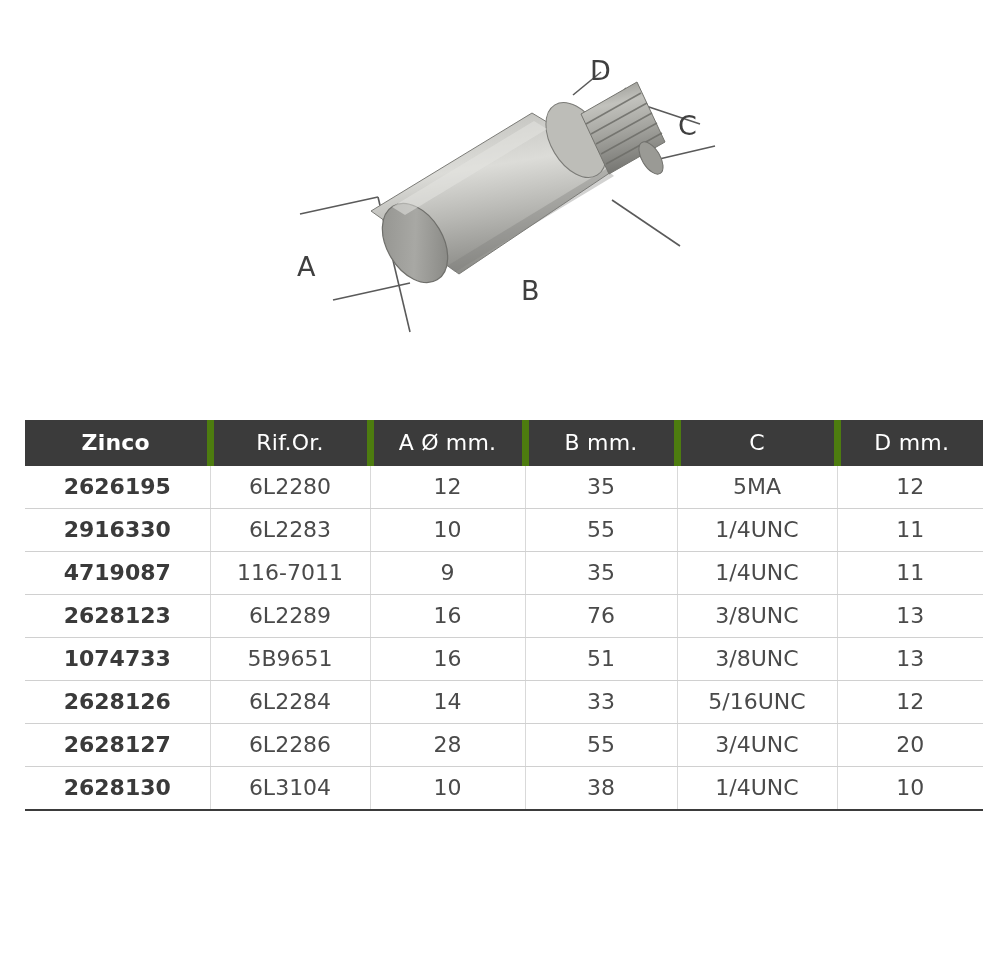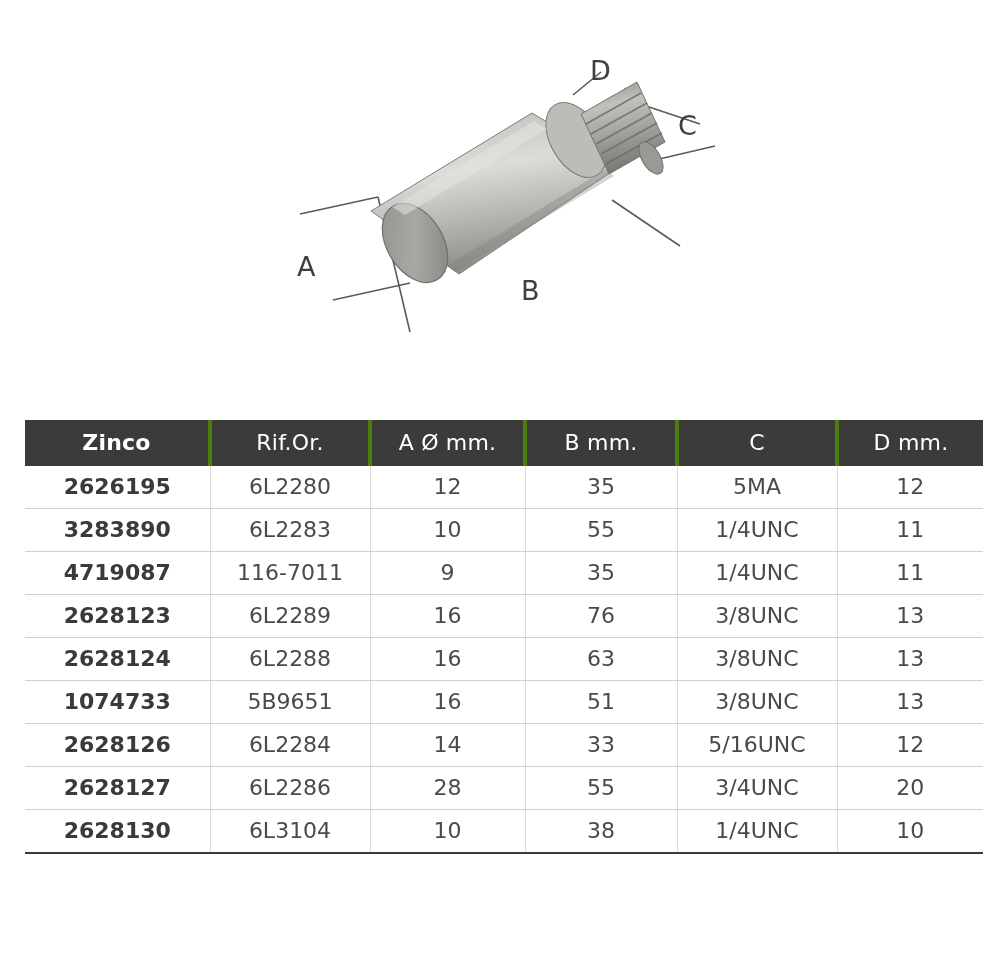--- a/index.html
+++ b/index.html
@@ -43,21 +43,21 @@
     width: 958px;
     table-layout: fixed;
   }
   table.spec thead th {
     background: #3b3b3b;
     color: #ffffff;
     font-weight: normal;
     font-size: 22px;
     padding: 10px 0 11px 0;
     text-align: center;
-    border-right: 4px solid #4d7c0f;
+    border-right: 7px solid #4d7c0f;
     letter-spacing: 0.2px;
   }
   table.spec thead th:last-child {
     border-right: none;
   }
   table.spec thead th.bold-col {
     font-weight: bold;
   }
   table.spec tbody td {
     font-size: 22px;
@@ -180,21 +180,21 @@
     <tbody>
       <tr>
         <td class="code">2626195</td>
         <td>6L2280</td>
         <td>12</td>
         <td>35</td>
         <td>5MA</td>
         <td>12</td>
       </tr>
       <tr>
-        <td class="code">3283890</td>
+        <td class="code">2916330</td>
         <td>6L2283</td>
         <td>10</td>
         <td>55</td>
         <td>1/4UNC</td>
         <td>11</td>
       </tr>
       <tr>
         <td class="code">4719087</td>
         <td>116-7011</td>
         <td>9</td>
@@ -204,28 +204,20 @@
       </tr>
       <tr>
         <td class="code">2628123</td>
         <td>6L2289</td>
         <td>16</td>
         <td>76</td>
         <td>3/8UNC</td>
         <td>13</td>
       </tr>
       <tr>
-        <td class="code">2628124</td>
-        <td>6L2288</td>
-        <td>16</td>
-        <td>63</td>
-        <td>3/8UNC</td>
-        <td>13</td>
-      </tr>
-      <tr>
         <td class="code">1074733</td>
         <td>5B9651</td>
         <td>16</td>
         <td>51</td>
         <td>3/8UNC</td>
         <td>13</td>
       </tr>
       <tr>
         <td class="code">2628126</td>
         <td>6L2284</td>

